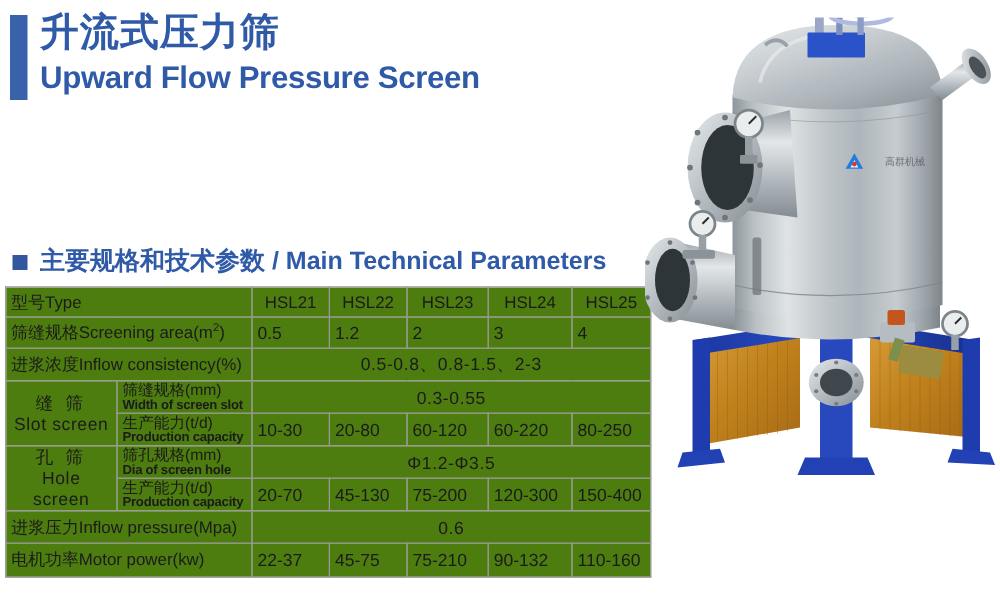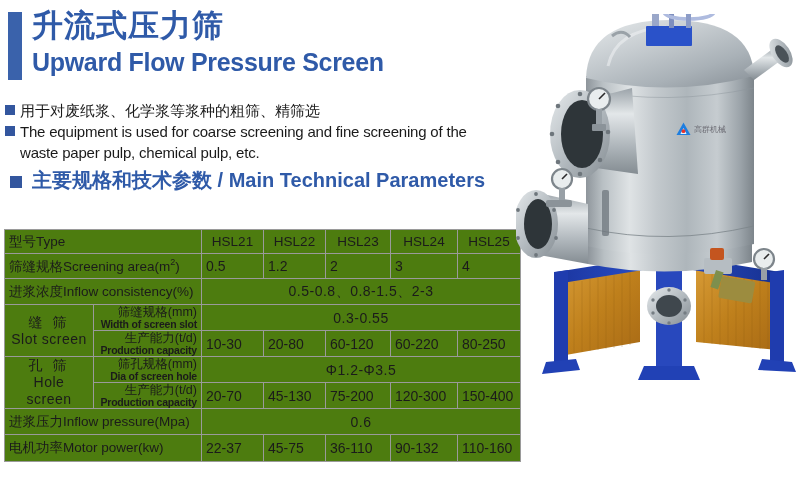--- a/index.html
+++ b/index.html
@@ -89,21 +89,21 @@
   }
   .desc-en {
     font-size: 15px;
     letter-spacing: -0.2px;
   }
 
   
   #section-head {
     position: absolute;
     left: 4px;
-    top: 170px;
+    top: 198px;
     width: 520px;
     height: 30px;
   }
   #section-bullet {
     position: absolute;
     left: 6px;
     top: 6px;
     width: 12px;
     height: 12px;
     background: #33569e;
@@ -141,21 +141,21 @@
   }
   .band-light td, td.band-light {
     background: #e9eaea;
   }
   .lbl {
     text-align: left;
     white-space: nowrap;
     font-size: 13.5px;
   }
   .lbl-sub {
-    text-align: right;
+    text-align: left;
     line-height: 12px;
     padding: 2px 4px;
   }
   .lbl-sub .cn {
     font-size: 12.5px;
     display: block;
   }
   .lbl-sub .en {
     font-size: 10.5px;
     font-weight: bold;
@@ -204,51 +204,40 @@
   }
   #machine svg {
     display: block;
   }
   #logo-badge {
     position: absolute;
     left: 160px;
     top: 108px;
     display: flex;
     align-items: center;
-    gap: 3px;
+    gap: 17px;
   }
   #logo-text {
     font-size: 8px;
     color: #6d6d75;
     letter-spacing: 0px;
     white-space: nowrap;
   }
 </style>
 </head>
 <body>
 
 <div id="page">
 
   <div id="header">
     <div id="title-bar"></div>
     <div id="title-cn">升流式压力筛</div>
     <div id="title-en">Upward Flow Pressure Screen</div>
   </div>
 
-  <div id="desc">
-    <div class="desc-row">
-      <span class="bullet"></span>
-      <span class="desc-cn">用于对废纸浆、化学浆等浆种的粗筛、精筛选</span>
-    </div>
-    <div class="desc-row">
-      <span class="bullet"></span>
-      <span class="desc-en">The equipment is used for coarse screening and fine screening of the</span>
-      <div class="desc-en">waste paper pulp, chemical pulp, etc.</div>
-    </div>
-  </div>
 
   <div id="section-head">
     <span id="section-bullet"></span>
     <span id="section-title">主要规格和技术参数 / Main Technical Parameters</span>
   </div>
 
   <table id="spec-table">
     <colgroup>
       <col style="width:89px">
       <col style="width:108px">
@@ -333,21 +322,21 @@
 
       <tr class="band-dark" style="height:26px">
         <td class="lbl" colspan="2">进浆压力Inflow pressure(Mpa)</td>
         <td class="wide" colspan="5">0.6</td>
       </tr>
 
       <tr class="band-light" style="height:27px">
         <td class="lbl" colspan="2">电机功率Motor power(kw)</td>
         <td class="val">22-37</td>
         <td class="val">45-75</td>
-        <td class="val">36-110</td>
+        <td class="val">75-210</td>
         <td class="val">90-132</td>
         <td class="val">110-160</td>
       </tr>
     </tbody>
   </table>
 
   <div id="machine">
     <svg width="284" height="420" viewBox="0 0 284 420">
       <defs>
         <linearGradient id="steelV" x1="0" y1="0" x2="1" y2="0">

